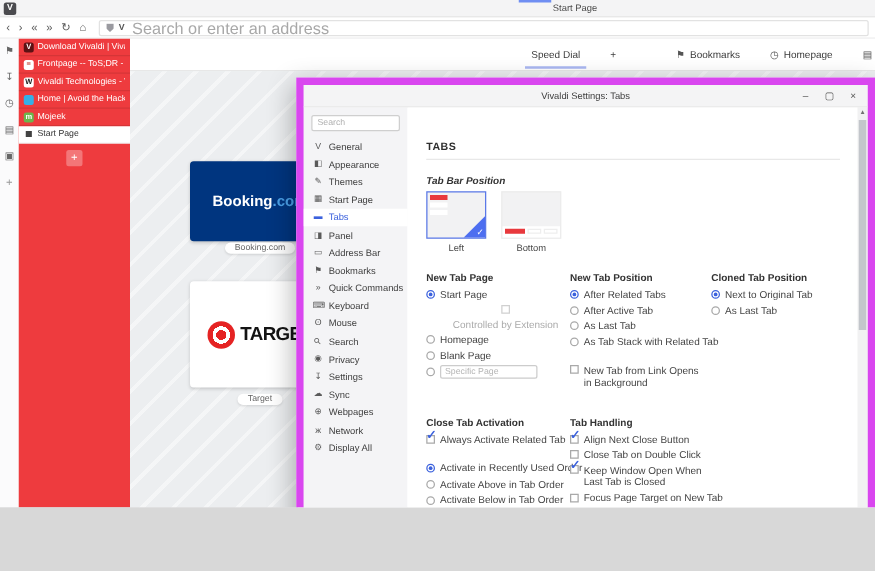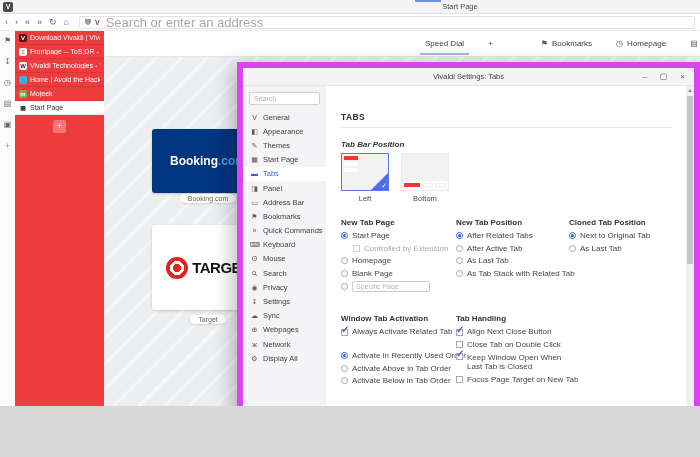--- a/index.html
+++ b/index.html
@@ -84,21 +84,21 @@
   
   .dlg-content{position:absolute;left:83px;top:18px;right:8px;bottom:0;background:#fff;overflow:hidden;
                padding:26px 14px 0 15px;font-size:8px;color:#454545;}
   .sec-h{font-size:8.5px;font-weight:bold;color:#2e2e2e;letter-spacing:.4px;}
   .divider{border-top:1px solid #e8e8e8;margin:5px 0 9px;}
   .grp-h{font-size:8px;font-weight:bold;color:#333;margin-bottom:4px;}
   .opt{display:flex;align-items:center;gap:4px;margin:3px 0;line-height:1.2;}
   .opt.top{align-items:flex-start;}
   .opt .lbl{white-space:nowrap;}
   .opt .lbl.wrap{white-space:normal;}
-  .opt.indent{margin-left:12px;}
+  .opt.indent{margin-left:12px;flex-direction:column;}
   .opt.disabled{color:#ababab;}
   .rd{width:7px;height:7px;border:1px solid #a9a9a9;border-radius:50%;background:#fff;flex:none;position:relative;}
   .rd.sel{border-color:#3b61dd;}
   .rd.sel::after{content:'';position:absolute;left:1px;top:1px;right:1px;bottom:1px;border-radius:50%;background:#3b61dd;}
   .cb{width:7px;height:7px;border:1px solid #a9a9a9;background:#fff;flex:none;position:relative;}
   .opt.disabled .cb{border-color:#d0d0d0;}
   .cb.on::after{content:'\2713';position:absolute;left:-1px;top:-6px;color:#3b61dd;font-size:10px;font-weight:bold;}
   .mini-input{width:78px;height:11px;border:1px solid #ccc;border-radius:2px;font-size:7px;padding:0 3px;
               color:#444;font-family:"Liberation Sans",sans-serif;outline:none;}
   .mini-input::placeholder{color:#b5b5b5;}
@@ -371,37 +371,41 @@
             </div>
           <div class="opt">
               <span class="rd"></span>
               <span class="lbl">As Last Tab</span>
             </div>
           <div class="opt">
               <span class="rd"></span>
               <span class="lbl">As Tab Stack with Related Tab</span>
             </div>
           <div class="gap8"></div>
+          <div class="opt top">
+              <span class="cb"></span>
+              <span class="lbl wrap" style="width:92px;">New Tab from Link Opens in Background</span>
+            </div>
         </div>
         <div class="col3">
           <div class="grp-h">Cloned Tab Position</div>
           <div class="opt">
               <span class="rd sel"></span>
               <span class="lbl">Next to Original Tab</span>
             </div>
           <div class="opt">
               <span class="rd"></span>
               <span class="lbl">As Last Tab</span>
             </div>
         </div>
       </div>
 
       <div class="cols r2">
         <div class="col1">
-          <div class="grp-h">Window Tab Activation</div>
+          <div class="grp-h">Close Tab Activation</div>
           <div class="opt">
               <span class="cb on"></span>
               <span class="lbl">Always Activate Related Tab</span>
             </div>
           <div class="gap8"></div>
           <div class="opt">
               <span class="rd sel"></span>
               <span class="lbl">Activate in Recently Used Order</span>
             </div>
           <div class="opt">

